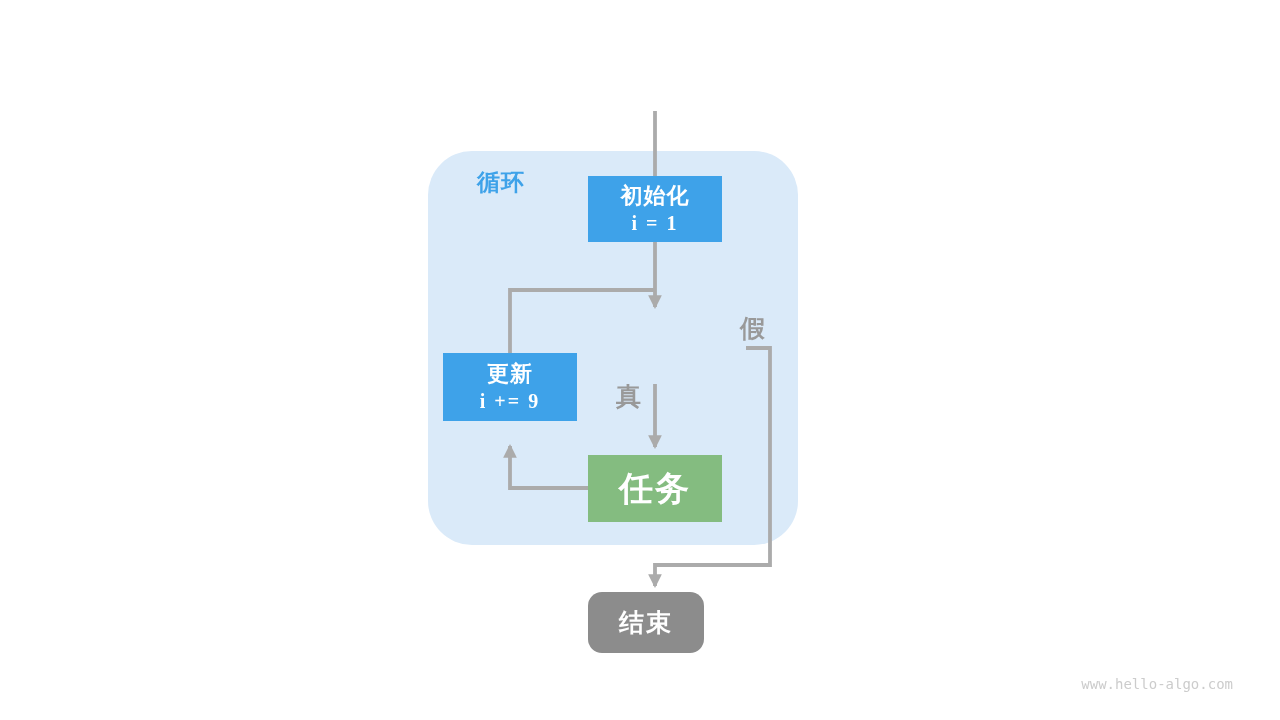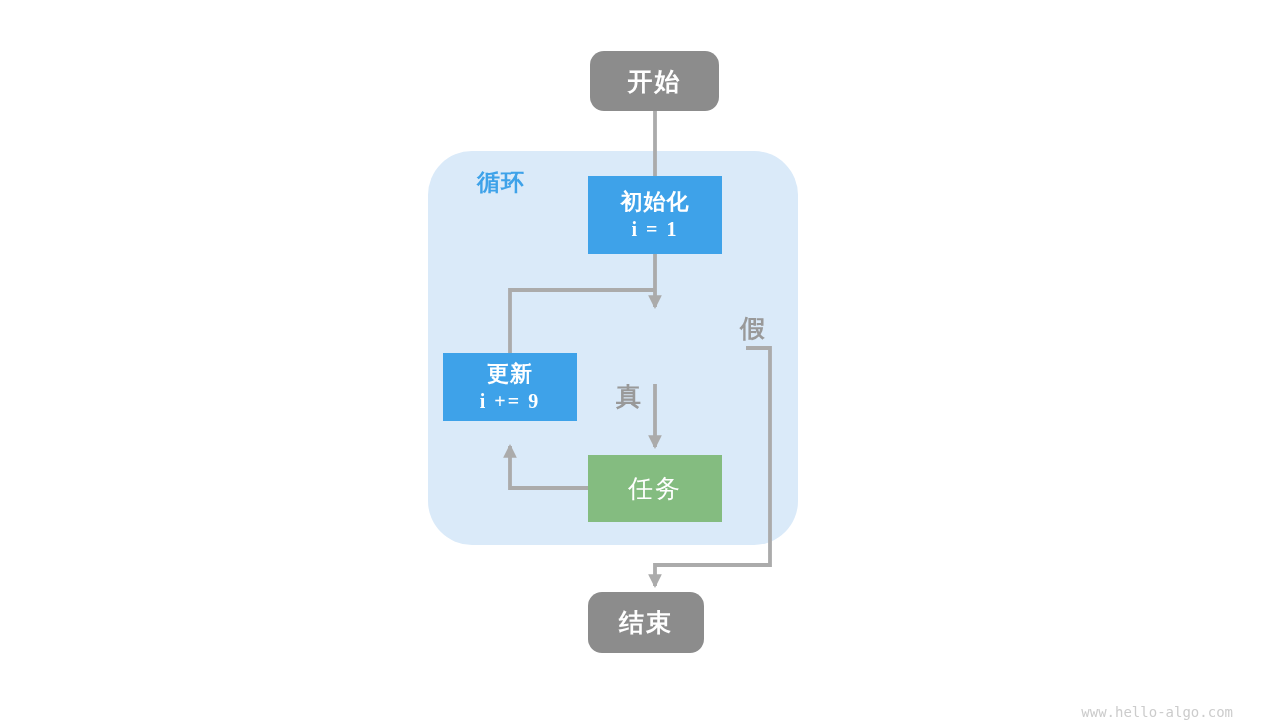--- a/index.html
+++ b/index.html
@@ -69,42 +69,41 @@
     font-size:22px;font-weight:bold;letter-spacing:1px;
     line-height:1.25;
   }
   .node.process .code{
     font-family:Liberation Serif, serif;
     font-size:20px;font-weight:bold;letter-spacing:2px;
     line-height:1.3;
   }
   .node.task{
     background:var(--node-green);
-    font-size:25px;font-weight:normal;letter-spacing:2px;
+    font-size:34px;font-weight:bold;letter-spacing:2px;
   }
   .node.diamond{
     background:var(--node-blue);
     clip-path:polygon(50% 0%,100% 50%,50% 100%,0% 50%);
     font-family:"DejaVu Sans Mono","Liberation Mono",monospace;
     font-size:26px;font-weight:bold;letter-spacing:2px;
   }
   .edge-label{
     position:absolute;
     font-size:25px;font-weight:bold;
     color:var(--label-gray);
     z-index:3;
   }
   .watermark{
     position:absolute;
     right:47px;top:676px;
     font-family:"DejaVu Sans Mono","Liberation Mono",monospace;
     font-size:14px;
     color:var(--watermark-gray);
     z-index:3;
-    margin-top:28px;
   }
 </style>
 </head>
 <body>
 
 <div class="stage">
 
   <div class="loop-container"></div>
   <div class="loop-label">循环</div>
 
@@ -115,25 +114,22 @@
       </marker>
     </defs>
     <path class="edge" d="M655 111 L655 178"></path>
     <path class="edge" d="M655 242 L655 307" marker-end="url(#arrow)"></path>
     <path class="edge" d="M510 374 L510 290 L656 290"></path>
     <path class="edge" d="M655 384 L655 447" marker-end="url(#arrow)"></path>
     <path class="edge" d="M588 488 L510 488 L510 446" marker-end="url(#arrow)"></path>
     <path class="edge" d="M746 348 L770 348 L770 565 L655 565 L655 586" marker-end="url(#arrow)"></path>
   </svg>
 
-  <div class="node terminal" style="left:590px;top:51px;width:129px;height:60px;">
-    <span>开始</span>
-  </div>
 
-  <div class="node process" style="left:588px;top:176px;width:134px;height:78px;">
+  <div class="node process" style="left:588px;top:176px;width:134px;height:66px;">
     <span class="zh">初始化</span>
     <span class="code">i = 1</span>
   </div>
 
 
   <div class="node process" style="left:443px;top:353px;width:134px;height:68px;">
     <span class="zh">更新</span>
     <span class="code">i += 9</span>
   </div>
 

